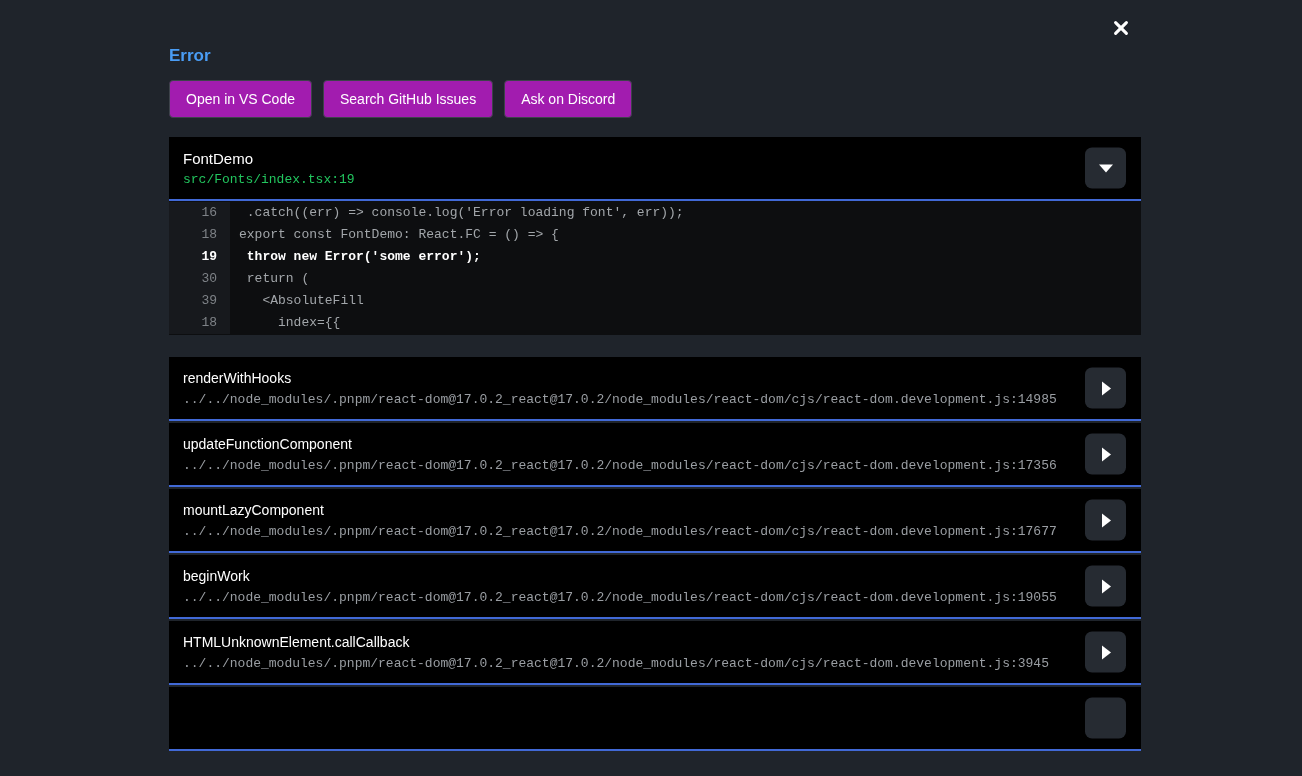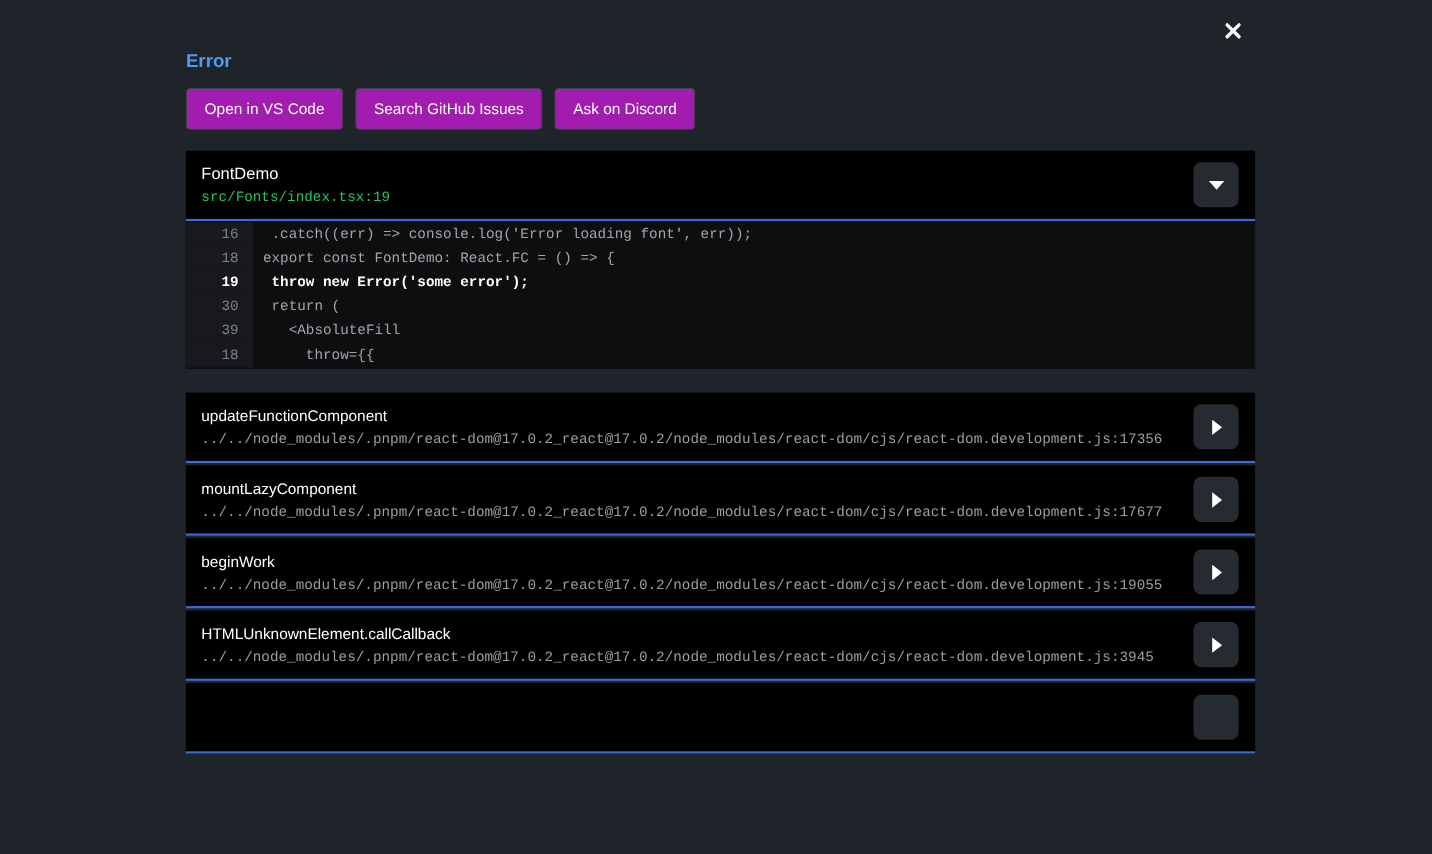--- a/index.html
+++ b/index.html
@@ -164,28 +164,37 @@
         <div class="code-line">
     <span class="ln">30</span>
     <span class="code"> return (</span>
   </div>
         <div class="code-line">
     <span class="ln">39</span>
     <span class="code">   &lt;AbsoluteFill</span>
   </div>
         <div class="code-line">
     <span class="ln">18</span>
-    <span class="code">     throw={{</span>
+    <span class="code">     index={{</span>
   </div>
       </div>
   </section>
 
   <div class="stack" id="stack">
       <div class="frame">
     <div class="frame-text">
+      <div class="frame-name">renderWithHooks</div>
+      <div class="frame-path">../../node_modules/.pnpm/react-dom@17.0.2_react@17.0.2/node_modules/react-dom/cjs/react-dom.development.js:14985</div>
+    </div>
+    <button class="icon-btn">
+      <span class="tri-right"></span>
+    </button>
+  </div>
+      <div class="frame">
+    <div class="frame-text">
       <div class="frame-name">updateFunctionComponent</div>
       <div class="frame-path">../../node_modules/.pnpm/react-dom@17.0.2_react@17.0.2/node_modules/react-dom/cjs/react-dom.development.js:17356</div>
     </div>
     <button class="icon-btn">
       <span class="tri-right"></span>
     </button>
   </div>
       <div class="frame">
     <div class="frame-text">
       <div class="frame-name">mountLazyComponent</div>

